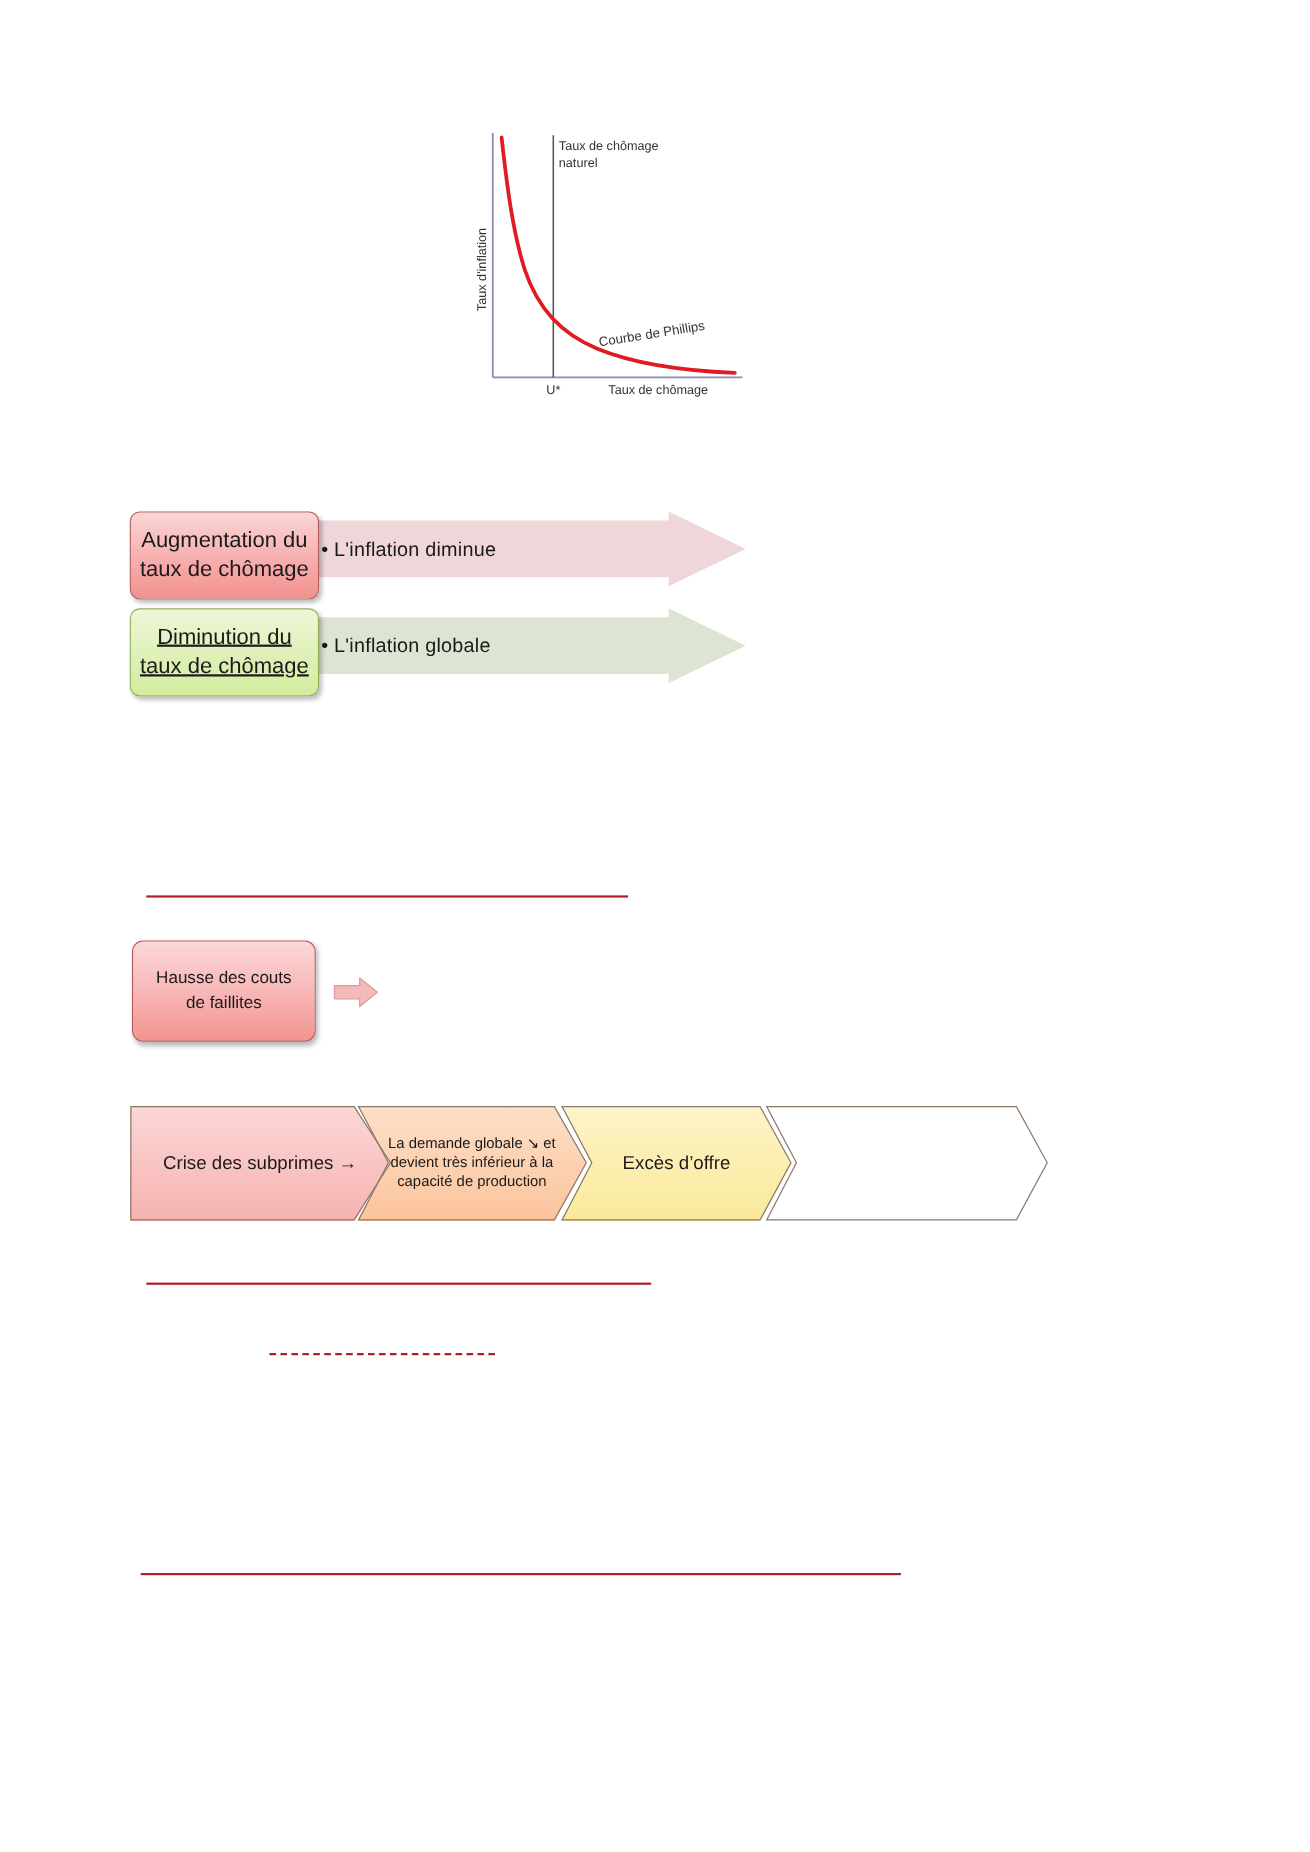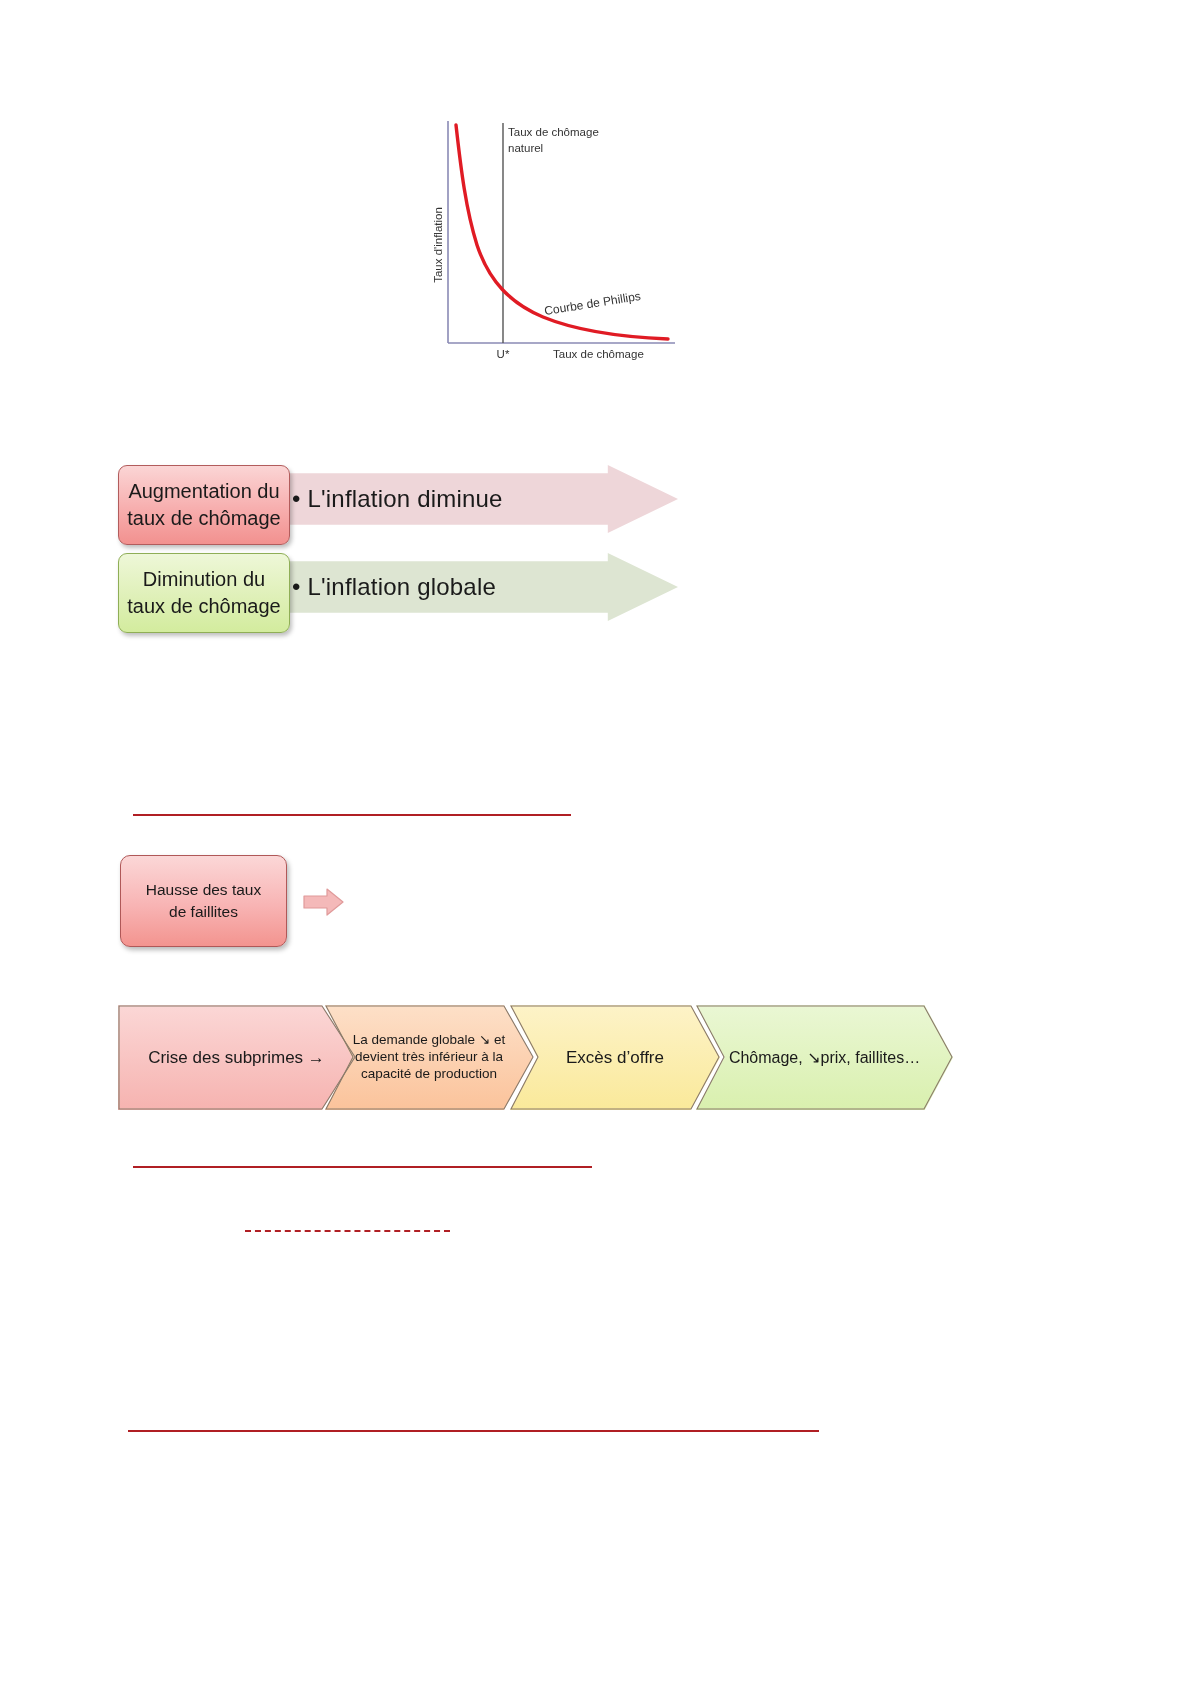--- a/index.html
+++ b/index.html
@@ -22,40 +22,41 @@
   
   #callout-block{position:absolute;left:118px;top:465px;width:560px;height:185px;}
   .callout-row{position:absolute;left:0;width:560px;height:80px;}
   .callout-arrow{
     position:absolute;left:170px;top:0;width:390px;height:68px;
     display:flex;align-items:center;
     padding-left:0px;box-sizing:border-box;
     clip-path:polygon(0 12%, 82% 12%, 82% 0, 100% 50%, 82% 100%, 82% 88%, 0 88%);
   }
   .callout-arrow .txt{
-    font-size:24px;color:#1a1a1a;padding-left:4px;white-space:nowrap;
+    font-size:18px;color:#1a1a1a;padding-left:4px;white-space:nowrap;
     letter-spacing:.2px;
   }
   .callout-box{
     position:absolute;left:0;top:0;width:172px;height:80px;
     border-radius:9px;
     display:flex;align-items:center;justify-content:center;
     text-align:center;font-size:20px;color:#1a1a1a;line-height:1.35;
     box-shadow:2px 3px 4px rgba(0,0,0,.25);
     box-sizing:border-box;
   }
   #callout-row-0 .callout-arrow{background:#eed6d9;}
   #callout-row-0 .callout-box{
     background:linear-gradient(to bottom,#fbd5d5 0%,#f7aeae 55%,#f2918f 100%);
     border:1.2px solid #b25c5c;
   }
   #callout-row-1 .callout-arrow{background:#dde5d2;}
   #callout-row-1 .callout-box{
     background:linear-gradient(to bottom,#eef7d8 0%,#dff0b8 55%,#d3ec9e 100%);
     border:1.2px solid #8fae56;
+    text-decoration:underline;
   }
 
   
   .rule-red{position:absolute;height:0;border-top:2.2px solid #b01f24;}
   .rule-dashed{position:absolute;height:0;border-top:2.2px dashed #b01f24;}
 
   
   #twobox-block{position:absolute;left:120px;top:855px;width:420px;height:95px;}
   .rbox{
     position:absolute;top:0;height:92px;border-radius:10px;
@@ -147,21 +148,21 @@
       </div>
     </div>
 
   </div>
 
   <div class="rule-red" style="left:133px;top:814px;width:438px;"></div>
 
   <div id="twobox-block">
     <div class="rbox" id="rbox-cost">
       <span>
-        <span>Hausse des taux</span><br>
+        <span>Hausse des couts</span><br>
         <span>de faillites</span>
       </span>
     </div>
 
     <div id="fat-arrow">
       <svg width="42" height="30" viewBox="0 0 42 30" xmlns="http://www.w3.org/2000/svg">
         <path d="M1,9 L24,9 L24,2 L40,15 L24,28 L24,21 L1,21 Z" fill="#f4b9b9" stroke="#e09a9a" stroke-width="1.2" stroke-linejoin="round"></path>
       </svg>
     </div>
 
@@ -170,23 +171,20 @@
   <div id="chevron-flow">
     <div class="chev" id="chev-0">
       <span class="ct">Crise des subprimes  →</span>
     </div>
     <div class="chev" id="chev-1">
       <span class="ct">La demande globale ↘ et devient très inférieur à la capacité de production</span>
     </div>
     <div class="chev" id="chev-2">
       <span class="ct">Excès d’offre</span>
     </div>
-    <div class="chev" id="chev-3">
-      <span class="ct">Chômage, ↘prix, faillites…</span>
-    </div>
 
     <svg class="chev-outline" width="835" height="105" viewBox="0 0 835 105" xmlns="http://www.w3.org/2000/svg">
       <path d="M1,1 L204,1 L237,52 L204,104 L1,104 Z" fill="none" stroke="#8a7a6a" stroke-width="1.1"></path>
       <path d="M208,1 L386,1 L415,52 L386,104 L208,104 L235,52 Z" fill="none" stroke="#8a7a6a" stroke-width="1.1"></path>
       <path d="M393,1 L573,1 L601,52 L573,104 L393,104 L420,52 Z" fill="none" stroke="#8a7a6a" stroke-width="1.1"></path>
       <path d="M579,1 L806,1 L834,52 L806,104 L579,104 L606,52 Z" fill="none" stroke="#8a7a6a" stroke-width="1.1"></path>
     </svg>
   </div>
 
   <div class="rule-red" style="left:133px;top:1166px;width:459px;"></div>

